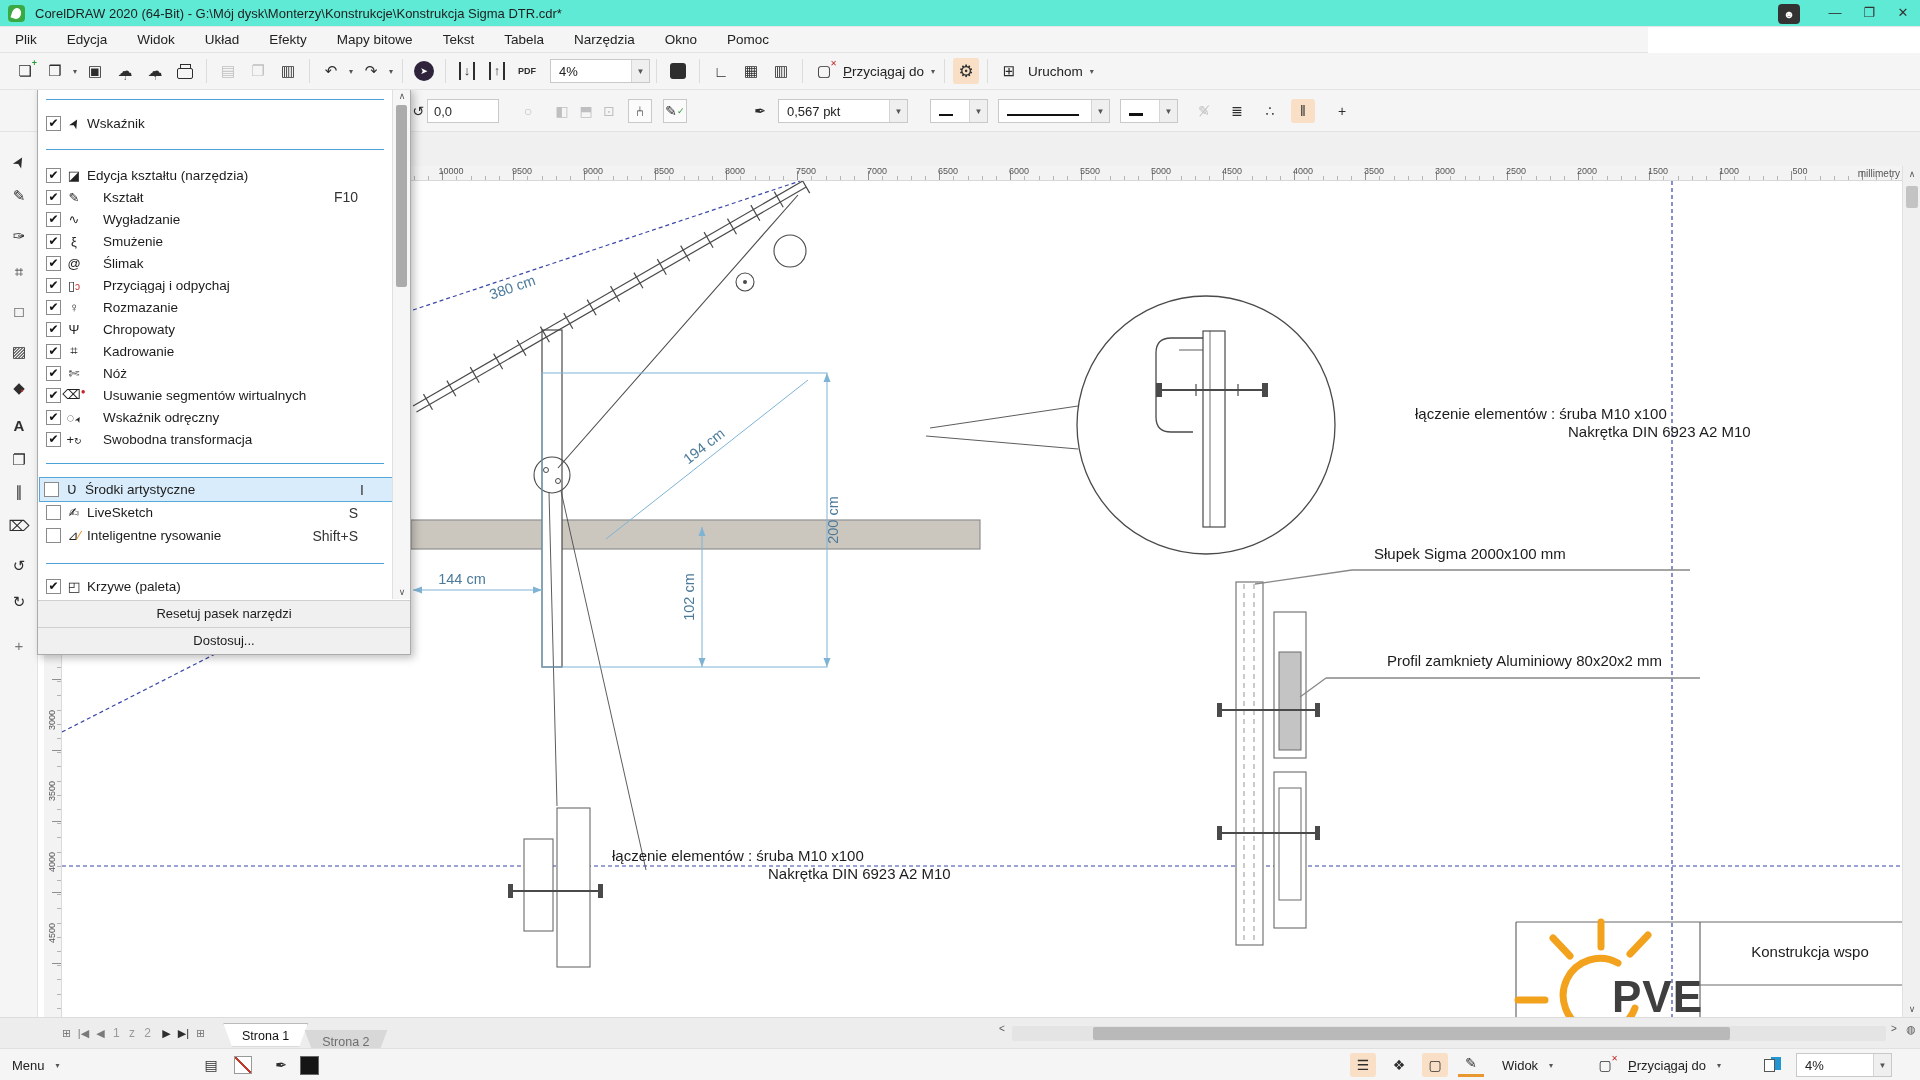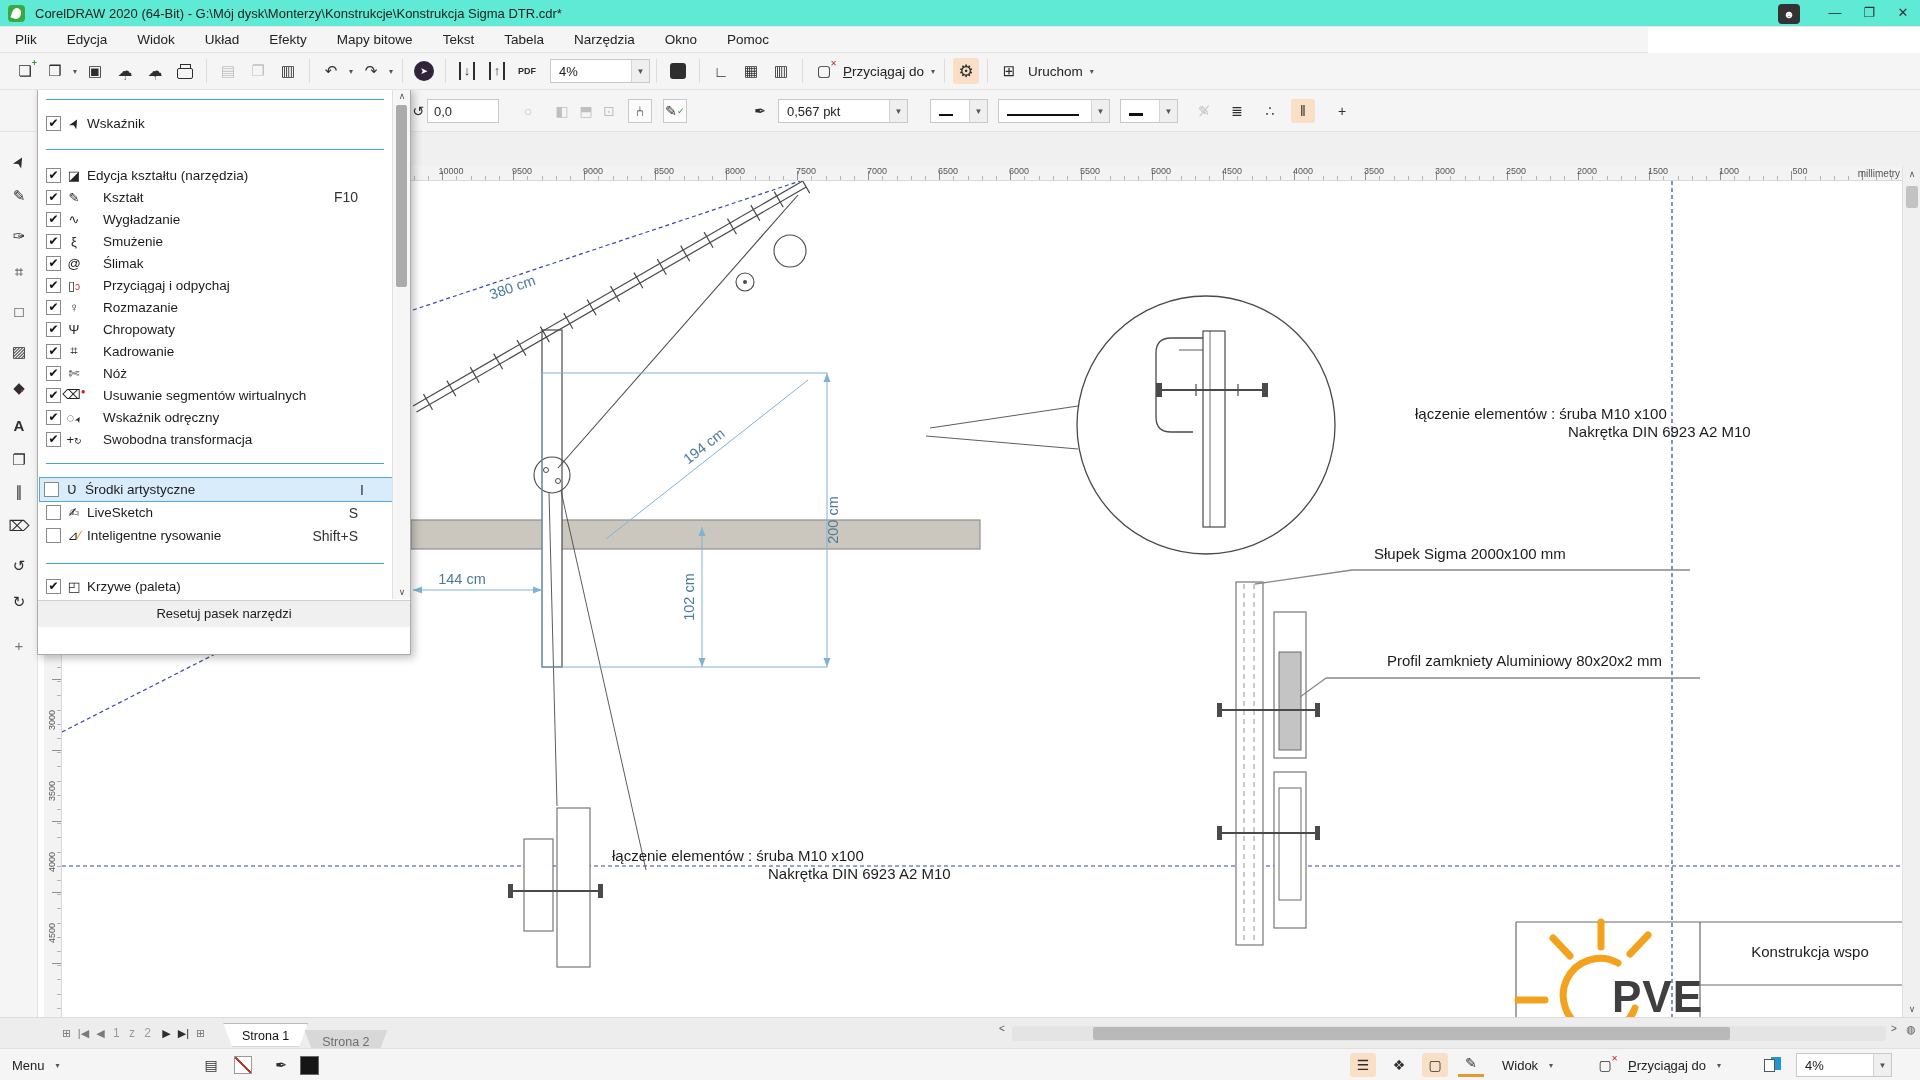--- a/index.html
+++ b/index.html
@@ -530,20 +530,21 @@
     <span class="fly-check">✔</span>
     <span class="fly-ico">◰</span>
     <span class="fly-label">Krzywe (paleta)</span>
   </div>
   <div class="fly-scroll">
     <span class="arr" style="top:2px">∧</span>
     <div class="fly-thumb" style="top:16px;height:182px"></div>
     <span class="arr" style="bottom:2px">∨</span>
   </div>
   <div class="fly-btn" style="bottom:27px">Resetuj pasek narzędzi</div>
+  <div class="fly-btn" style="bottom:0">Dostosuj...</div>
 </div>
 
 <div class="vscroll">
   <span class="arr" style="top:3px">∧</span>
   <div class="vthumb"></div>
   <span class="arr" style="bottom:3px">∨</span>
 </div>
 
 <div class="tabstrip">
   <span style="width:58px"></span>

